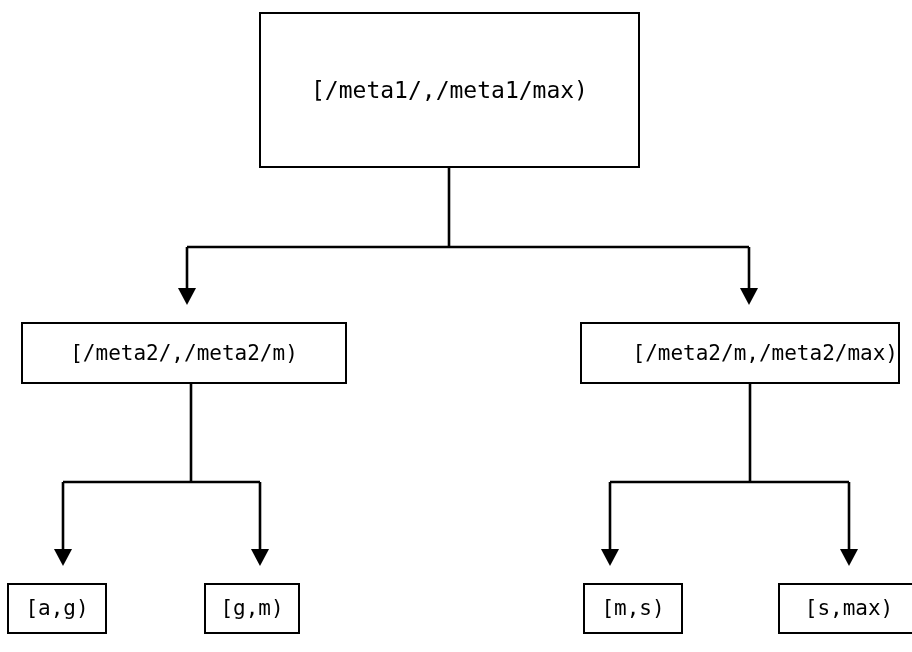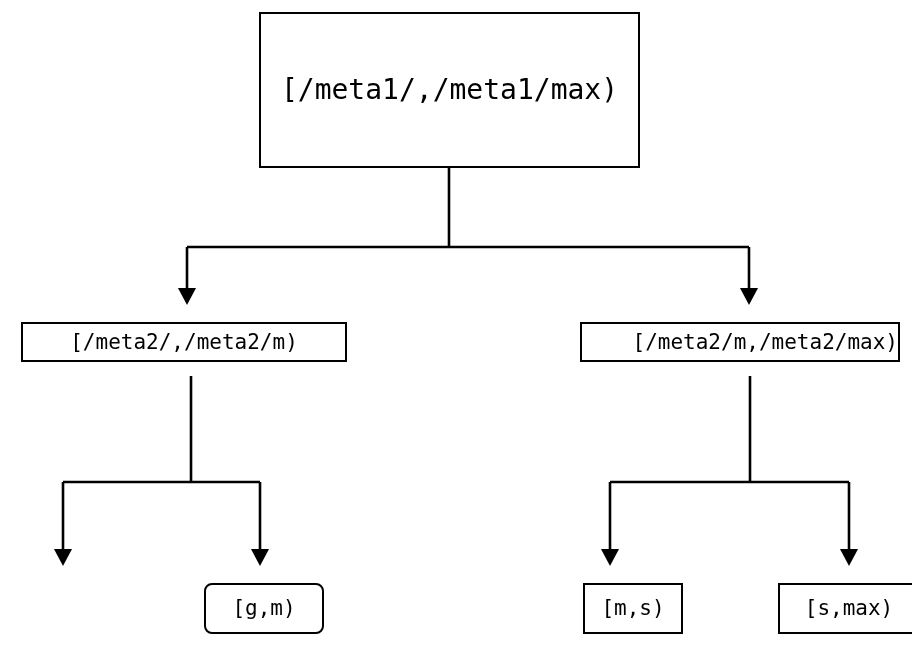--- a/index.html
+++ b/index.html
@@ -43,25 +43,25 @@
     color: #000000;
   }
   
   #node-root {
     left: 259px;
     top: 12px;
     width: 381px;
     height: 156px;
   }
   #node-root .node-label {
-    font-size: 28px;
+    font-size: 23px;
   }
   
   .node-level2 {
-    height: 40px;
+    height: 62px;
   }
   #node-l2-left {
     left: 21px;
     top: 322px;
     width: 326px;
   }
   #node-l2-right {
     left: 580px;
     top: 322px;
     width: 320px;
@@ -69,21 +69,21 @@
   }
   .node-level2 .node-label {
     font-size: 21px;
   }
   
   .node-leaf {
     top: 583px;
     height: 51px;
   }
   #node-leaf-ag   { left: 7px;   width: 100px; }
-  #node-leaf-gm   { left: 204px; width: 120px; border-radius: 8px; }
+  #node-leaf-gm   { left: 204px; width: 96px; }
   #node-leaf-ms   { left: 583px; width: 100px; }
   #node-leaf-smax { left: 778px; width: 142px; }
   .node-leaf .node-label {
     font-size: 21px;
   }
 </style>
 </head>
 <body>
 
 <div id="diagram-canvas">
@@ -128,20 +128,23 @@
   </div>
 
   <div class="node node-level2" id="node-l2-left">
     <span class="node-label">[/meta2/,/meta2/m)</span>
   </div>
 
   <div class="node node-level2" id="node-l2-right">
     <span class="node-label">[/meta2/m,/meta2/max)</span>
   </div>
 
+  <div class="node node-leaf" id="node-leaf-ag">
+    <span class="node-label">[a,g)</span>
+  </div>
 
   <div class="node node-leaf" id="node-leaf-gm">
     <span class="node-label">[g,m)</span>
   </div>
 
   <div class="node node-leaf" id="node-leaf-ms">
     <span class="node-label">[m,s)</span>
   </div>
 
   <div class="node node-leaf" id="node-leaf-smax">

